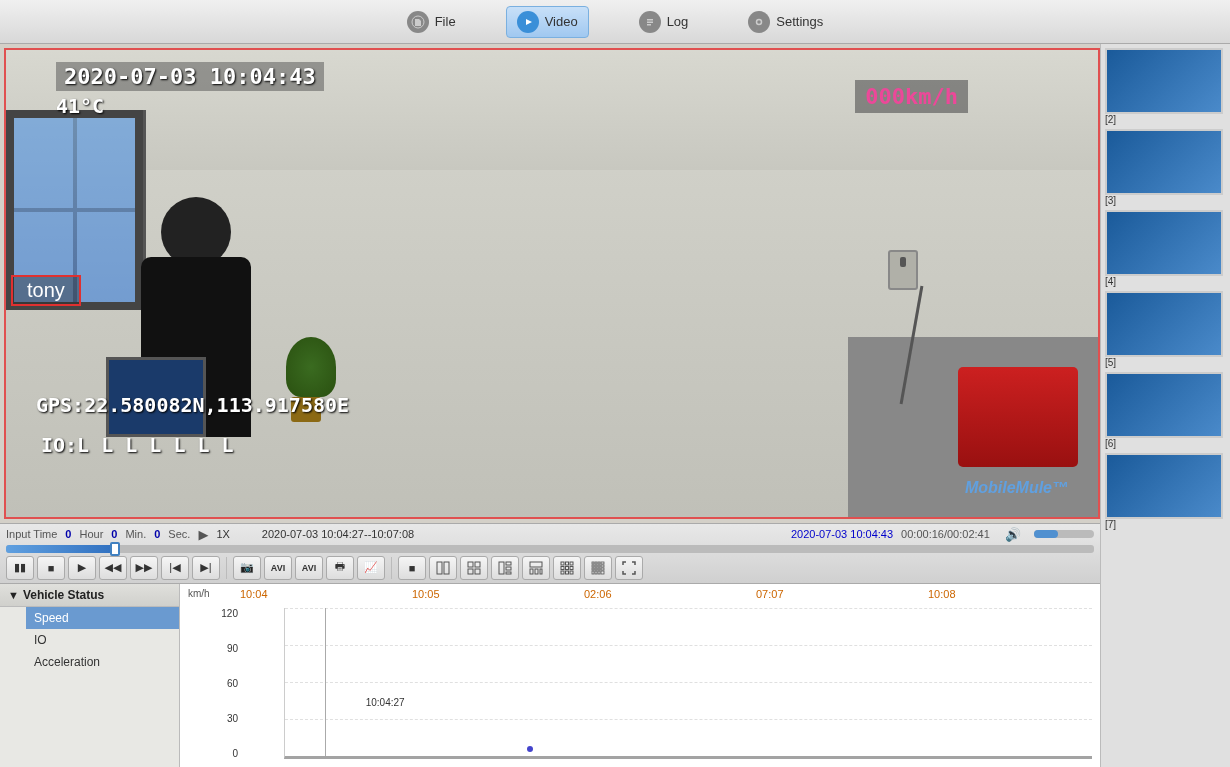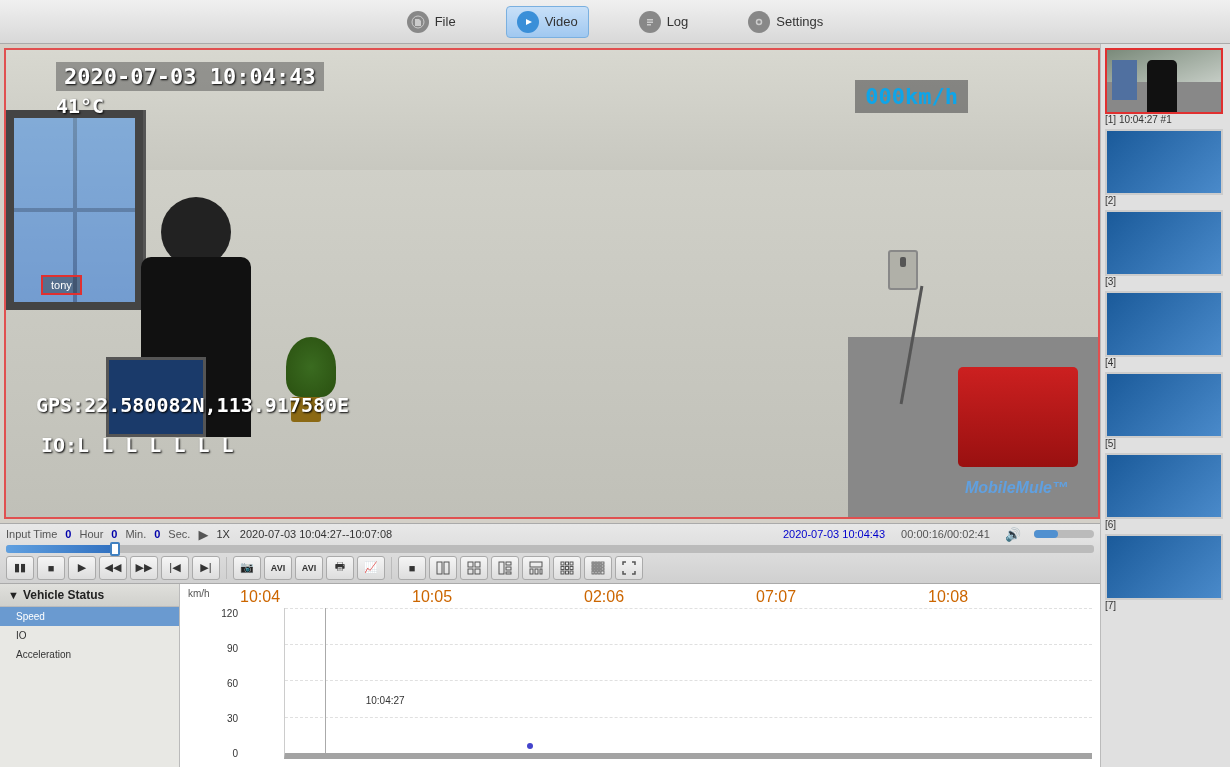--- a/index.html
+++ b/index.html
@@ -176,30 +176,30 @@
       font-family: monospace;
     }
     .osd-temp {
       position: absolute; top: 44px; left: 50px;
       color: white; font-size: 20px; font-weight: bold;
       text-shadow: 1px 1px 2px #000;
       font-family: monospace;
     }
     .osd-speed {
       position: absolute; top: 30px; right: 130px;
-      color: #0ea5e9; font-size: 22px; font-weight: bold;
+      color: #ec4899; font-size: 22px; font-weight: bold;
       background: rgba(80,80,80,0.6);
       padding: 4px 10px;
       font-family: monospace;
     }
     .osd-tony {
-      position: absolute; top: 225px; left: 35px;
-      color: white; font-size: 11px;
+      position: absolute; top: 225px; left: 5px;
+      color: white; font-size: 20px;
       border: 2px solid #e03030;
-      padding: 2px 8px;
+      padding: 2px 14px;
       background: rgba(40,40,40,0.4);
     }
     .osd-gps {
       position: absolute; bottom: 100px; left: 30px;
       color: white; font-size: 20px; font-weight: bold;
       text-shadow: 1px 1px 2px #000;
       font-family: monospace;
     }
     .osd-io {
       position: absolute; bottom: 60px; left: 35px;
@@ -219,21 +219,21 @@
       padding: 3px 6px;
     }
     .control-top {
       display: flex; align-items: center; gap: 8px;
       margin-bottom: 3px;
       font-size: 11px; color: #333;
     }
     .ctrl-label { color: #555; }
     .ctrl-value { color: #0000aa; font-weight: bold; }
     .ctrl-speed { color: #333; }
-    .ctrl-timerange { color: #333; margin-left: 2px; }
+    .ctrl-timerange { color: #333; margin-left: 24px; }
     .ctrl-curtime { color: #0000cc; margin-left: auto; }
     .ctrl-duration { color: #555; }
     .volume-icon { color: #555; font-size: 13px; }
 
     
     .progress-bar-container {
       height: 8px;
       background: #bbb;
       border-radius: 3px;
       margin: 2px 0;
@@ -322,24 +322,25 @@
     .status-header {
       background: linear-gradient(to bottom, #e0e0dc, #d0d0cc);
       padding: 4px 8px;
       font-weight: bold;
       font-size: 12px;
       color: #222;
       border-bottom: 1px solid #bbb;
       display: flex; align-items: center; gap: 4px;
     }
     .status-item {
-      padding: 4px 16px;
-      font-size: 10px;
+      padding: 4px 8px;
+      font-size: 12px;
       color: #333;
       cursor: pointer;
+      margin-left: 26px;
     }
     .status-item.active {
       background: #6a9ad0;
       color: white;
     }
 
     
     .graph-area {
       flex: 1;
       padding: 4px 8px;
@@ -347,21 +348,21 @@
       background: white;
     }
     .graph-timeline {
       display: flex;
       align-items: center;
       gap: 8px;
       position: absolute;
       top: 4px;
       left: 60px;
       right: 8px;
-      font-size: 16px;
+      font-size: 11px;
       color: #cc6600;
     }
     .timeline-tick {
       flex: 1;
       text-align: left;
     }
     .graph-yaxis {
       position: absolute;
       top: 24px;
       left: 8px;
@@ -376,21 +377,21 @@
     }
     .graph-yunit {
       position: absolute;
       top: 4px; left: 8px;
       font-size: 10px; color: #555;
     }
     .graph-canvas {
       position: absolute;
       top: 24px; left: 60px; right: 8px; bottom: 8px;
       border-left: 1px solid #ccc;
-      border-bottom: 6px solid #a3a3a3;
+      border-bottom: 3px solid #a3a3a3;
       margin-left: 44px;
     }
     .graph-grid-h {
       position: absolute; left: 0; right: 0;
       border-top: 1px dashed #e0e0e0;
     }
     .graph-annotation {
       position: absolute;
       top: 60%;
       left: 10%;
@@ -508,21 +509,21 @@
         <span class="ctrl-value">0</span>
         <span class="ctrl-label">Hour</span>
         <span class="ctrl-value">0</span>
         <span class="ctrl-label">Min.</span>
         <span class="ctrl-value">0</span>
         <span class="ctrl-label">Sec.</span>
         <span style="font-size:13px; cursor:pointer; color:#555;">▶</span>
         <span class="ctrl-speed">1X</span>
         <span class="ctrl-timerange">2020-07-03 10:04:27--10:07:08</span>
         <span class="ctrl-curtime">2020-07-03 10:04:43</span>
-        <span class="ctrl-duration" style="margin-left:8px;">00:00:16/00:02:41</span>
+        <span class="ctrl-duration" style="margin-left:0;">00:00:16/00:02:41</span>
         <span class="volume-icon" style="margin-left:8px;">🔊</span>
         <div style="width:60px; height:8px; background:#bbb; border-radius:4px; position:relative; margin-left:4px;">
           <div style="width:40%; height:100%; background:#5090d0; border-radius:4px;"></div>
         </div>
       </div>
 
       <div class="progress-bar-container">
         <div class="progress-bar-fill"></div>
         <div class="progress-thumb"></div>
       </div>
@@ -673,30 +674,20 @@
 
           <div class="graph-dot" style="left:30%; bottom:4px;"></div>
         </div>
       </div>
     </div>
 
   </div>
 
   <div class="right-sidebar">
 
-    <div class="thumb-item active">
-      <div class="thumb-img first-thumb">
-
-        <div style="position:absolute;top:0;left:0;right:0;height:35px;background:linear-gradient(160deg,#7a8a7a,#c8cfc8);"></div>
-        <div style="position:absolute;bottom:0;left:0;right:0;height:30px;background:#888;"></div>
-        <div style="position:absolute;top:10px;left:5px;width:25px;height:40px;background:#5070a0;"></div>
-        <div style="position:absolute;top:10px;left:40px;width:30px;height:55px;background:#111;border-radius:5px 5px 0 0;"></div>
-      </div>
-      <div class="thumb-label">[1] 10:04:27 #1</div>
-    </div>
 
     <div class="thumb-item">
       <div class="thumb-img thumb-blue"></div>
       <div class="thumb-label">[2]</div>
     </div>
     <div class="thumb-item">
       <div class="thumb-img thumb-blue"></div>
       <div class="thumb-label">[3]</div>
     </div>
     <div class="thumb-item">

